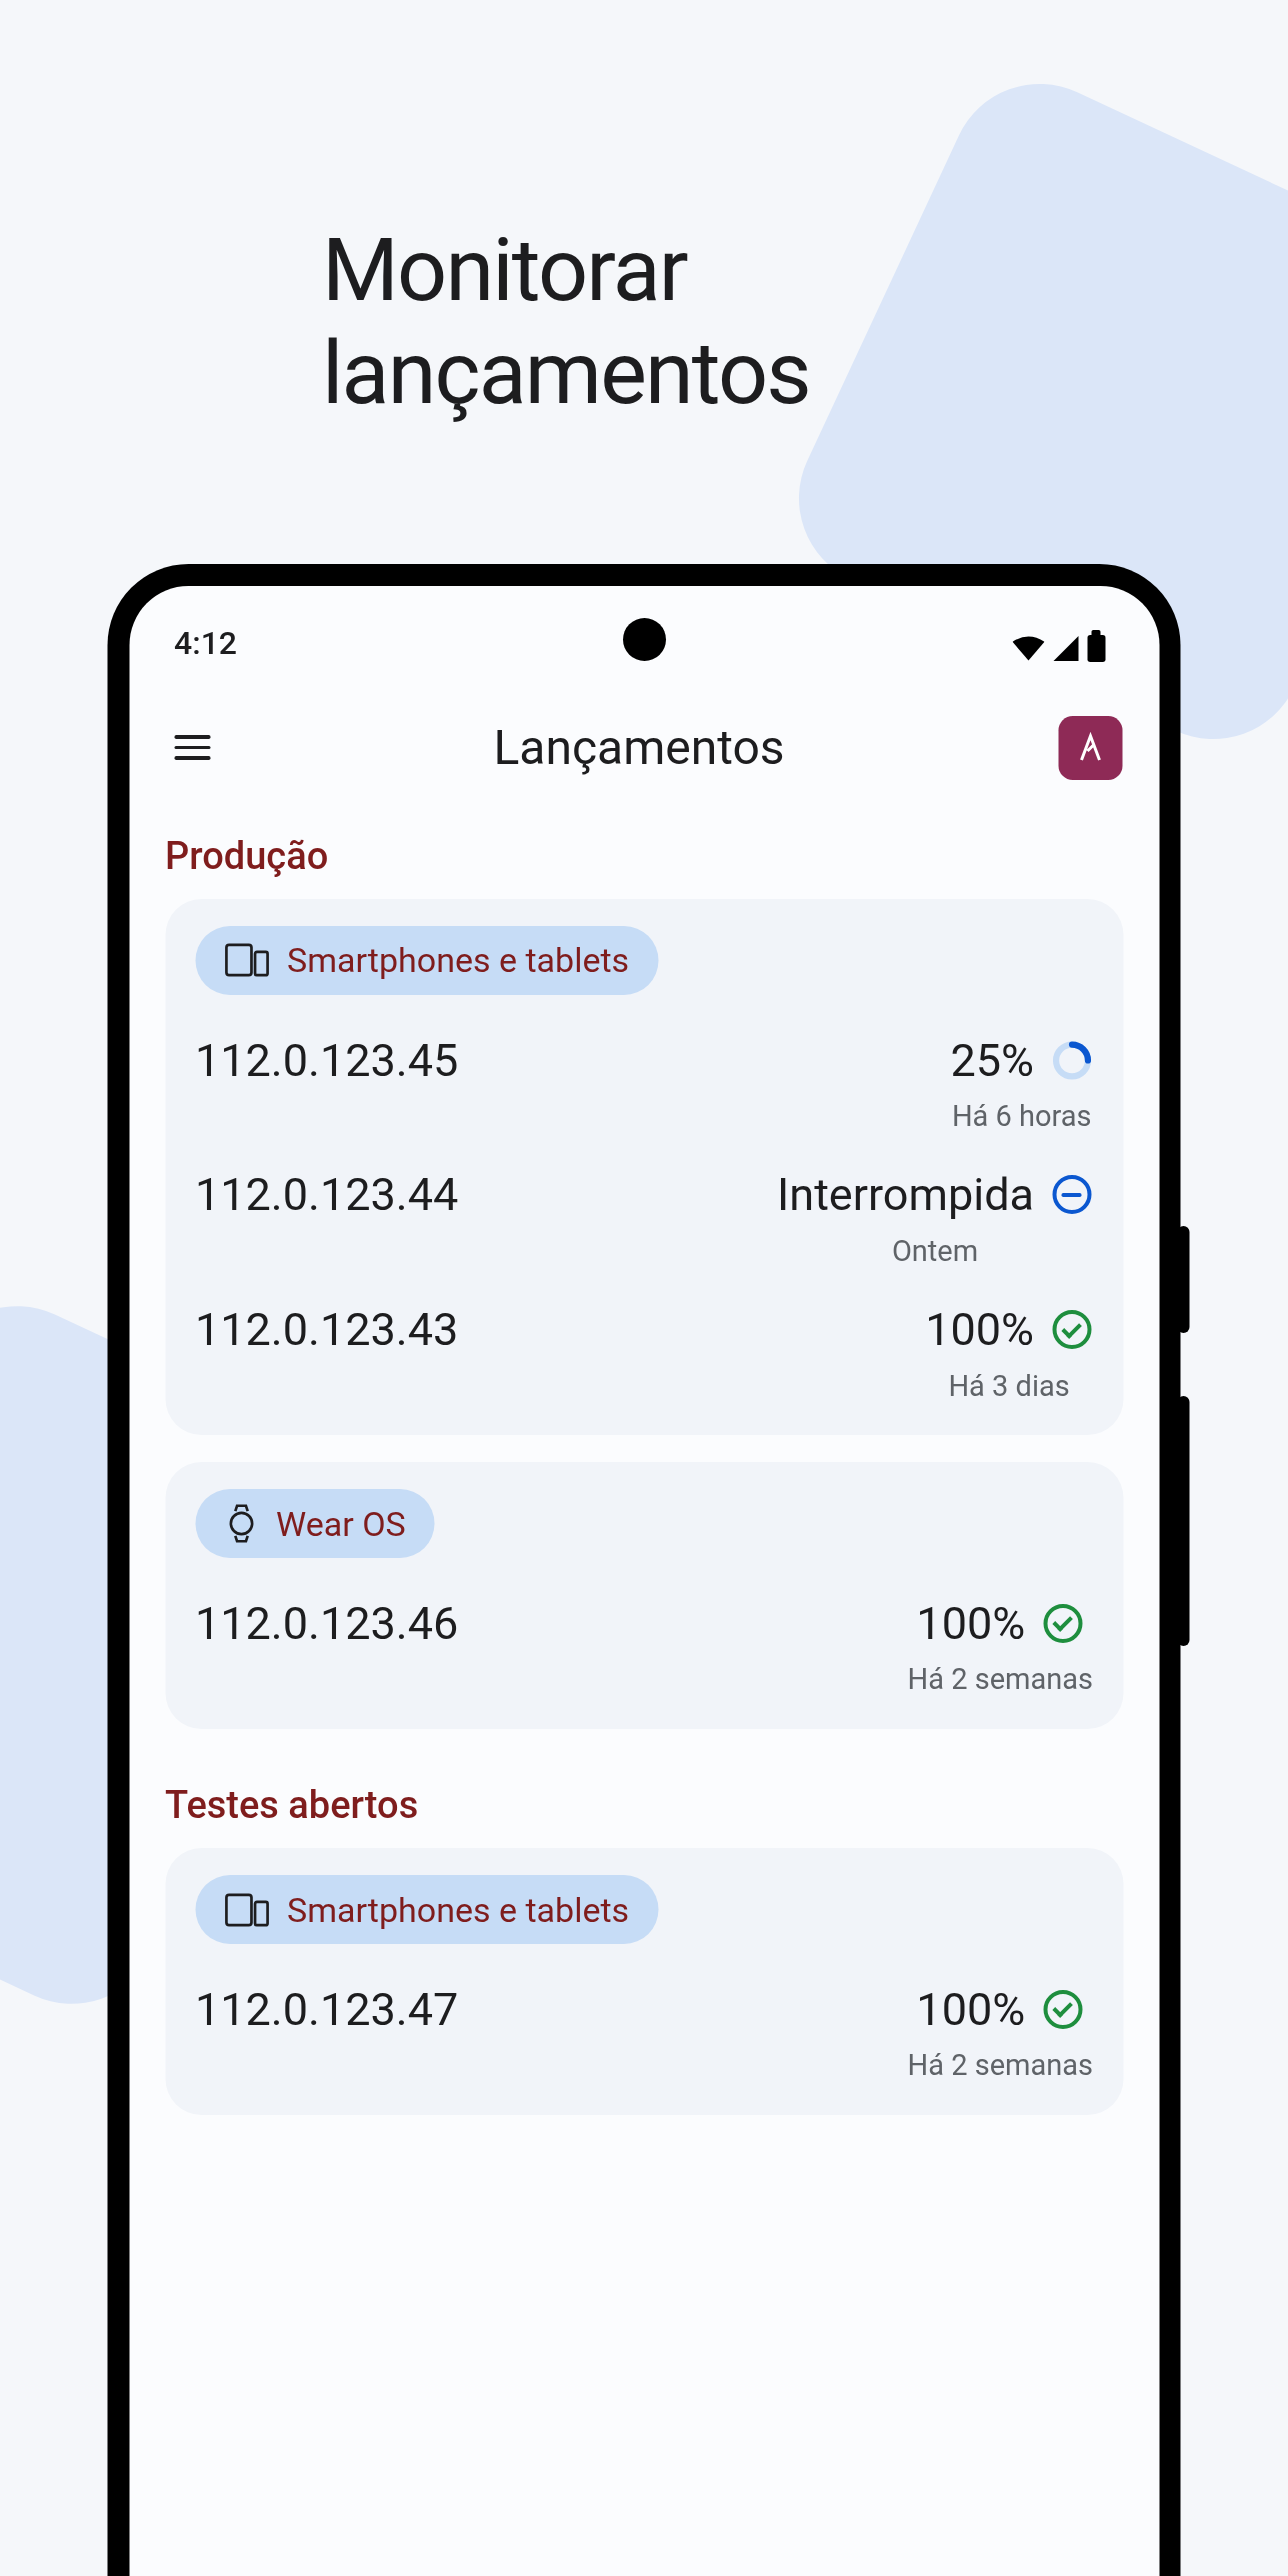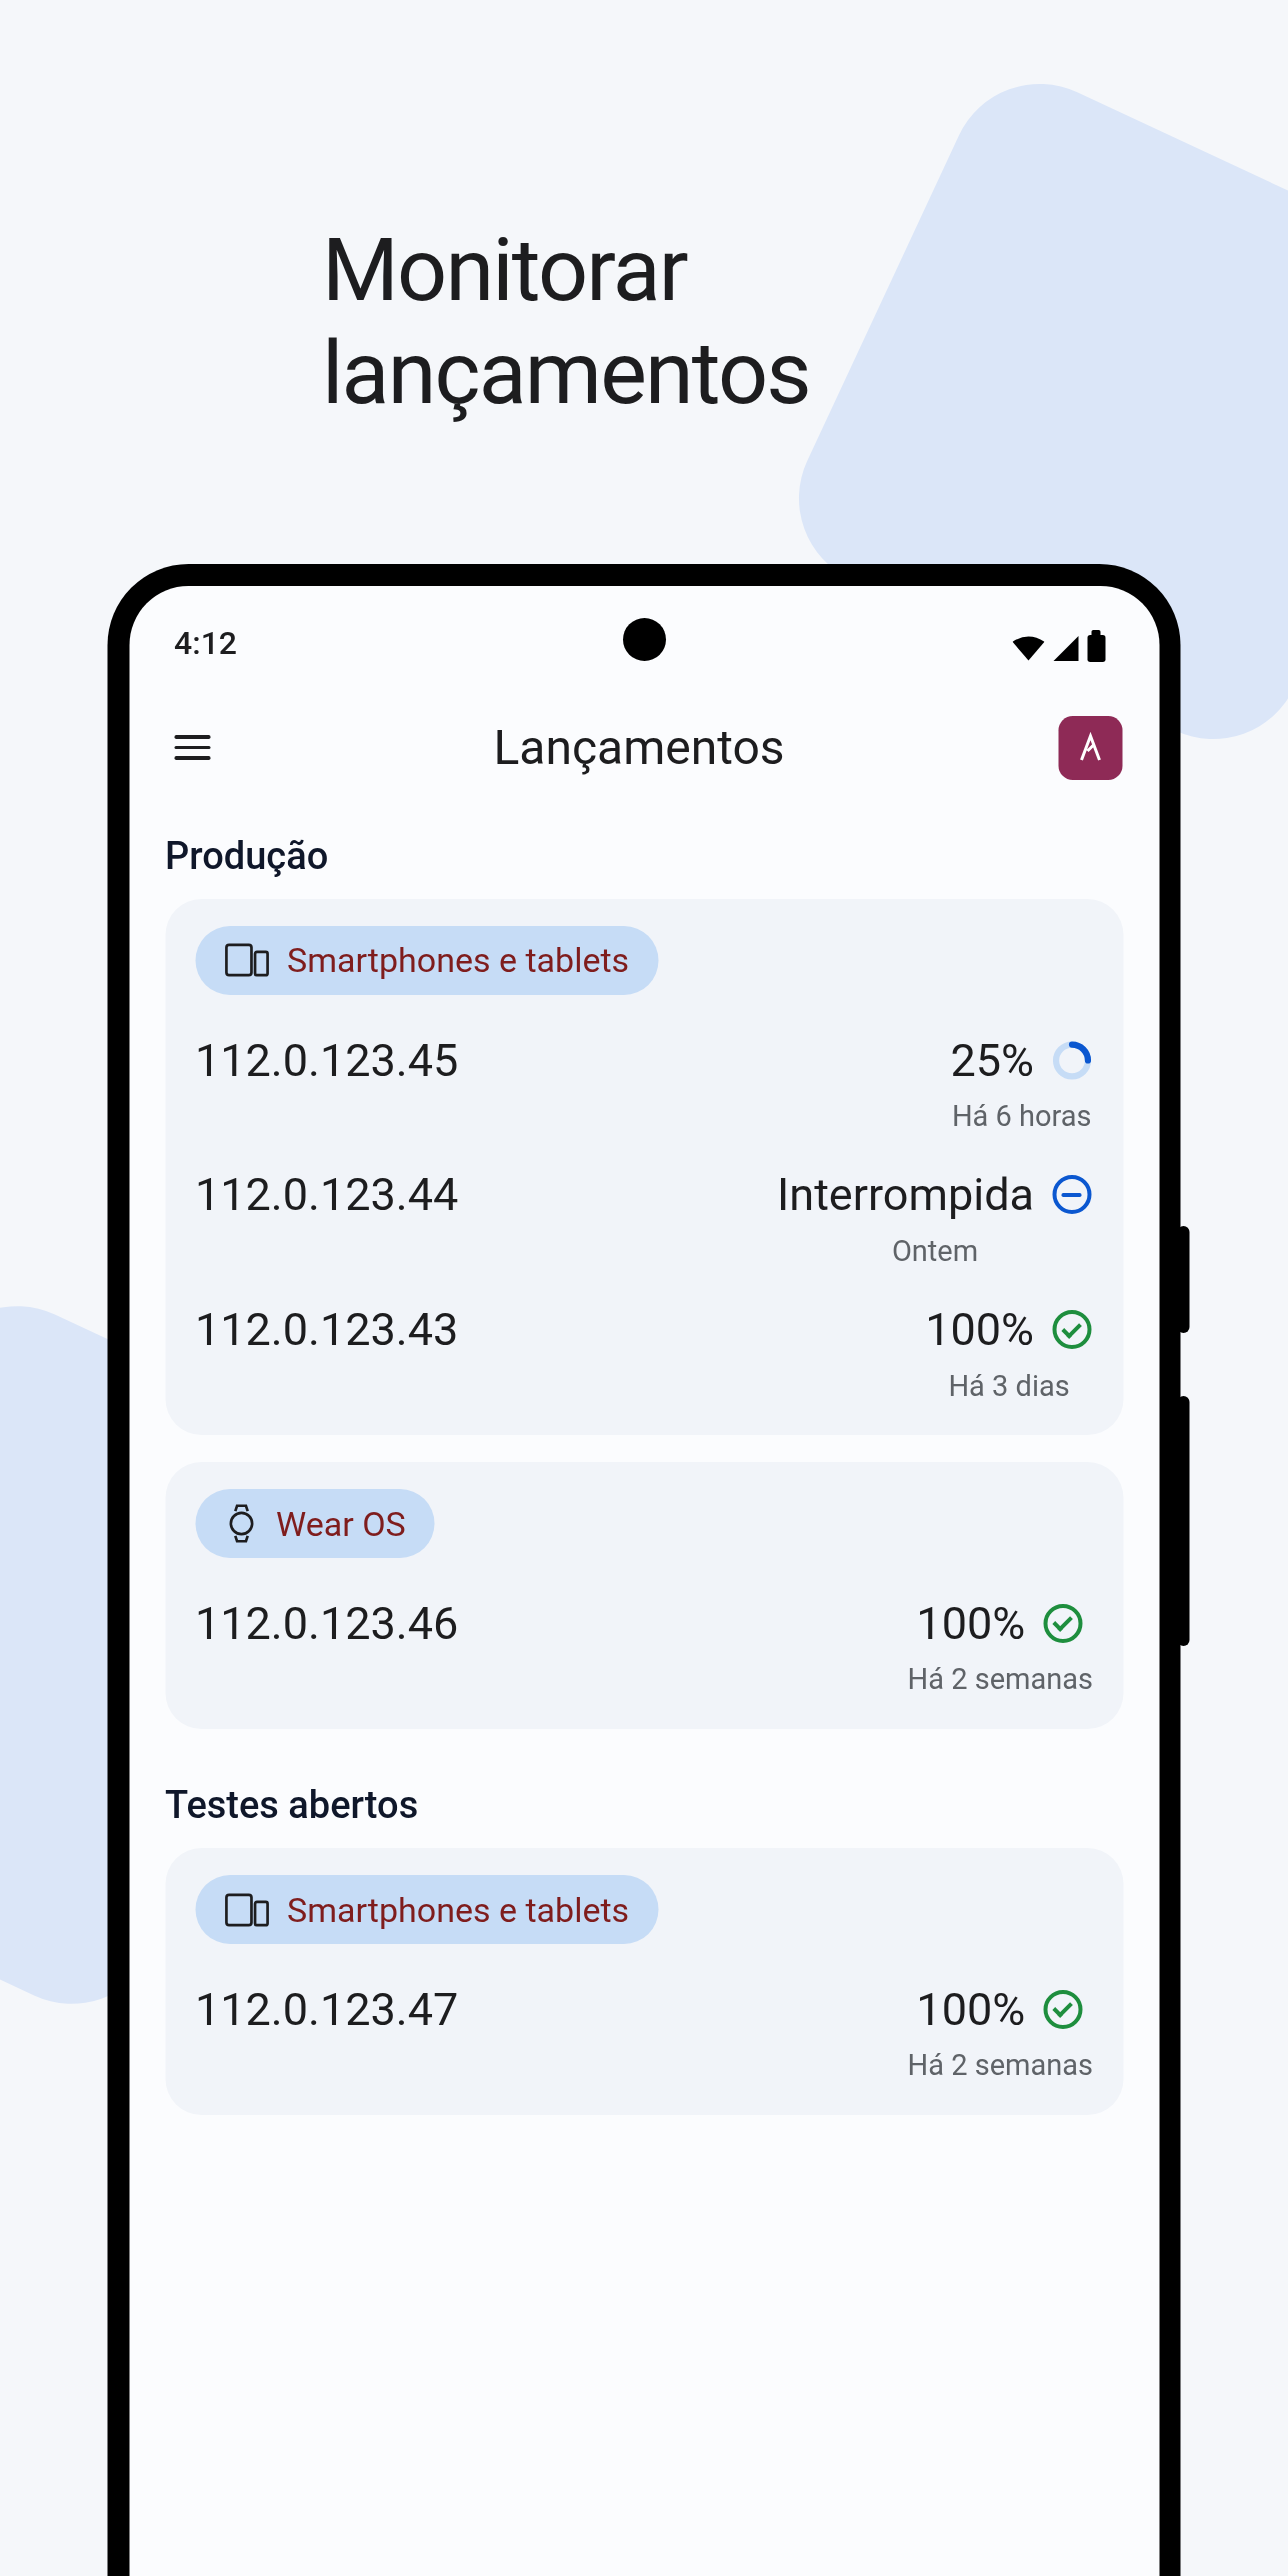--- a/index.html
+++ b/index.html
@@ -117,21 +117,21 @@
       display: flex;
       align-items: center;
       justify-content: center;
       color: #fff;
       font-size: 36px;
     }
     .content { padding: 0 36px; }
     .section-header {
       font-size: 38px;
       font-weight: 500;
-      color: #0f172a;
+      color: #7f1d1d;
       padding: 27px 0 21.5px 0;
     }
     .card {
       background: #f1f4f9;
       border-radius: 36px;
       padding: 27px 30px;
       margin-bottom: 27px;
     }
     .chip {
       display: inline-flex;

